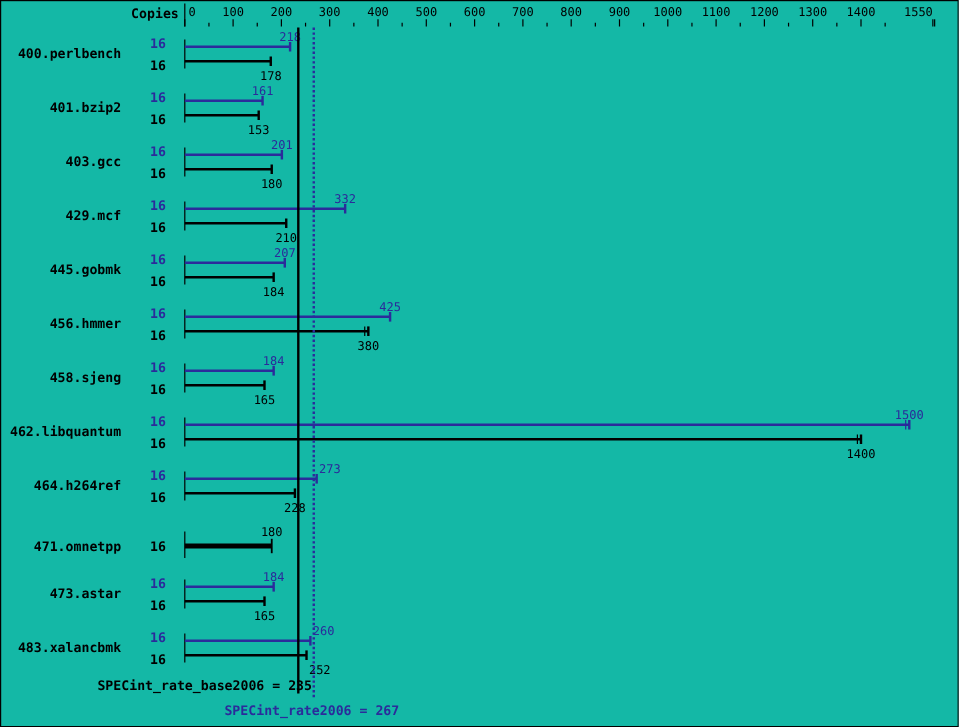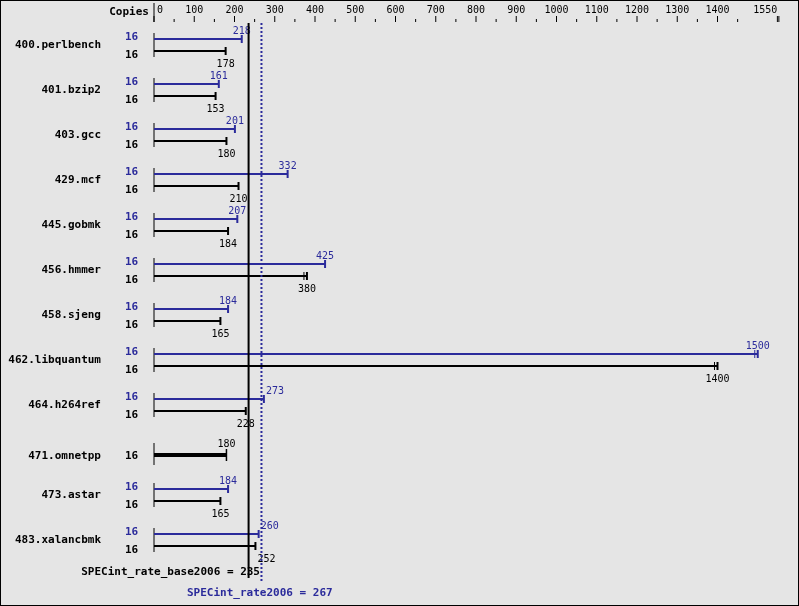--- a/index.html
+++ b/index.html
@@ -1,17 +1,17 @@
 <!DOCTYPE html>
 <html><head>
 <meta charset="utf-8">
 <style>
   html,body{margin:0;padding:0;background:#fff;}
   body{width:799px;height:606px;overflow:hidden;font-family:"DejaVu Sans Mono","Liberation Mono",monospace;}
-  #chart{position:relative;width:797px;height:604px;border:1px solid #000;background:#e5e5e5;}
+  #chart{position:relative;width:797px;height:604px;border:1px solid #000;background:#14b8a6;}
   svg{position:absolute;left:0;top:0;}
 </style>
 </head>
 <body>
 
 <div id="chart">
   <svg id="svg" width="797" height="604" xmlns="http://www.w3.org/2000/svg">
       <text x="148" y="14" text-anchor="end" font-size="11" font-weight="bold" font-family="&quot;DejaVu Sans Mono&quot;,&quot;Liberation Mono&quot;,monospace">Copies</text>
       <line x1="153" y1="2" x2="153" y2="21" stroke="#000" stroke-width="1"></line>
       <text x="156" y="12" text-anchor="start" font-size="10" font-family="&quot;DejaVu Sans Mono&quot;,&quot;Liberation Mono&quot;,monospace">0</text>

